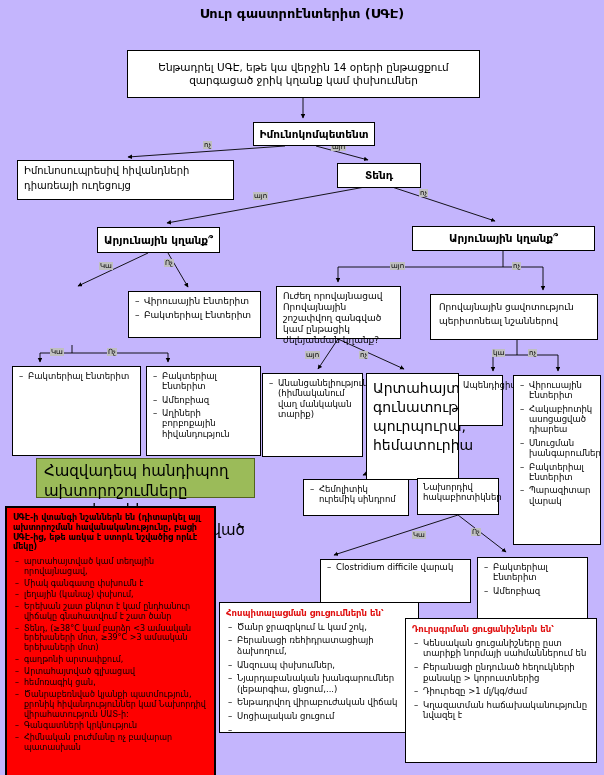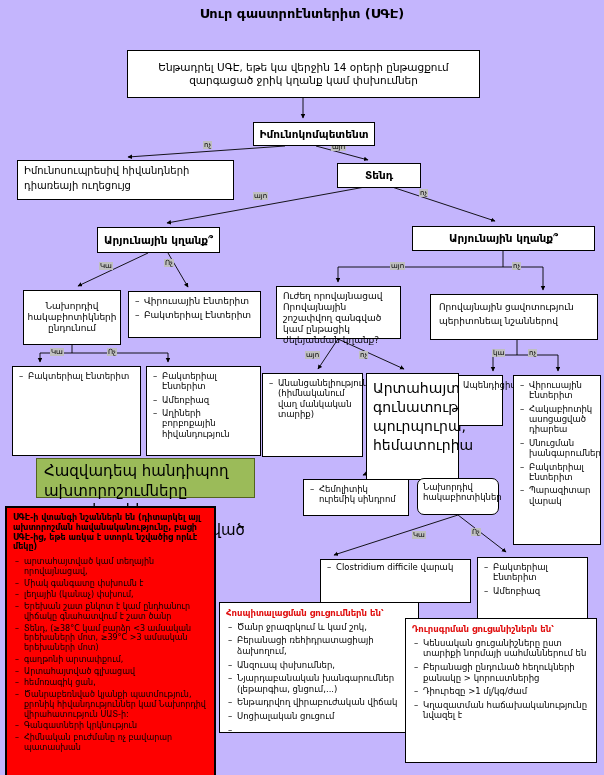--- a/index.html
+++ b/index.html
@@ -95,21 +95,20 @@
   <div class="node center bold" style="left:253px;top:122px;width:122px;height:24px;font-size:10.5px;">Իմունոկոմպետենտ</div>
 
   <div class="node pad" style="left:17px;top:160px;width:217px;height:40px;font-size:10px;line-height:1.45;">Իմունոսուպրեսիվ հիվանդների դիառեայի ուղեցույց</div>
 
   <div class="node center bold" style="left:337px;top:163px;width:84px;height:25px;font-size:10.5px;">Տենդ</div>
 
   <div class="node center bold" style="left:97px;top:227px;width:123px;height:26px;font-size:10.5px;">Արյունային կղանք՞</div>
 
   <div class="node center bold" style="left:412px;top:226px;width:183px;height:25px;font-size:10.5px;">Արյունային կղանք՞</div>
 
-  <div class="node center" style="left:23px;top:290px;width:98px;height:55px;padding:2px 4px;">Նախորդիվ հակաբիոտիկների ընդունում</div>
 
   <div class="node dlist" style="left:128px;top:291px;width:133px;height:47px;">
     <div class="item">Վիրուսային Էնտերիտ</div>
     <div class="item">Բակտերիալ Էնտերիտ</div>
   </div>
 
   <div class="node" style="left:276px;top:286px;width:125px;height:53px;padding:4px 6px;">Ուժեղ որովայնացավ Որովայնային շոշափվող զանգված կամ ընթացիկ ժելեյանման կղանք?</div>
 
   <div class="node" style="left:430px;top:294px;width:168px;height:46px;padding:6px 8px;line-height:1.5;">Որովայնային ցավոտություն պերիտոնեալ նշաններով</div>
 
@@ -136,21 +135,21 @@
     <div class="item">Հակաբիոտիկ ասոցացված դիարեա</div>
     <div class="item">Սնուցման խանգարումներ</div>
     <div class="item">Բակտերիալ Էնտերիտ</div>
     <div class="item">Պարազիտար վարակ</div>
   </div>
 
   <div class="node dlist" style="left:303px;top:479px;width:106px;height:37px;font-size:8.5px;">
     <div class="item">Հեմոլիտիկ ուրեմիկ սինդրոմ</div>
   </div>
 
-  <div class="node" style="left:417px;top:478px;width:82px;height:37px;padding:3px 5px;font-size:8.5px;border-radius:7px;">Նախորդիվ հակաբիոտիկներ</div>
+  <div class="node" style="left:417px;top:478px;width:82px;height:37px;padding:3px 5px;font-size:8.5px;">Նախորդիվ հակաբիոտիկներ</div>
 
   <div class="node dlist" style="left:320px;top:559px;width:151px;height:44px;font-size:8.5px;padding-top:2px;">
     <div class="item">Clostridium difficile վարակ</div>
   </div>
 
   <div class="node dlist" style="left:477px;top:557px;width:111px;height:68px;font-size:8.5px;">
     <div class="item">Բակտերիալ Էնտերիտ</div>
     <div class="item">Ամեոբիազ</div>
   </div>
 

